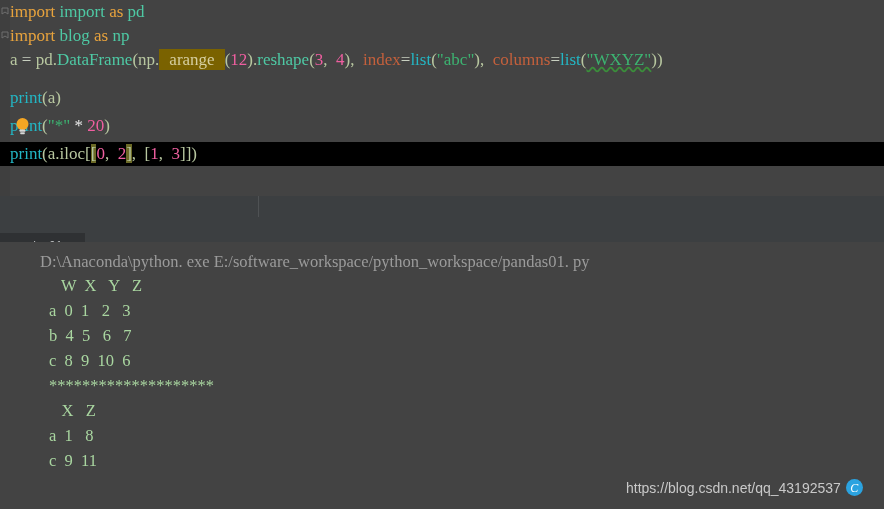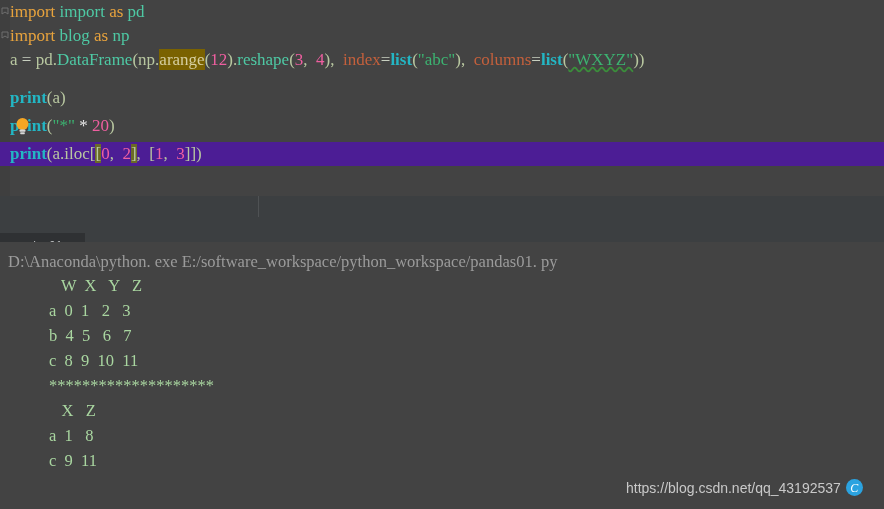--- a/index.html
+++ b/index.html
@@ -37,44 +37,44 @@
     height: 24px;
     line-height: 24px;
     white-space: pre;
     font-family: "Liberation Serif", "DejaVu Serif", serif;
     font-size: 17px;
     padding-left: 10px;
     box-sizing: border-box;
     color: #a9b7c6;
   }
   .code-line.current {
-    background: #4c1d95;
+    background: #000000;
   }
   .kw      { color: #e8a33d; }     
   .ident   { color: #4ec9a4; }     
   .plain   { color: #b8c7a0; }     
-  .fn      { color: #23b6c4; font-weight: bold; }     
+  .fn      { color: #23b6c4; }     
   .num     { color: #ef5fa0; }     
   .str     { color: #3cb371; }     
   .kwarg   { color: #c4603c; }     
   .punc    { color: #b8c7a0; }
   .op      { color: #e8e8e8; }
   .eq      { color: #c8d0c0; }
   .bracket-hl {
     background: #6b6a26;
     color: #b8c7a0;
   }
   .squiggle {
     text-decoration: underline wavy #3a8f3a;
     text-decoration-skip-ink: none;
   }
   .arange-hl {
     background: #7a6200;
     color: #d6cfa0;
-    padding: 1px 0;
+    padding: 1px 10px;
   }
   
   .fold {
     position: absolute;
     left: 1px;
     width: 9px;
     height: 9px;
   }
   .fold svg { display: block; }
   
@@ -222,26 +222,26 @@
 </div>
 
 <div id="tabbar">
   <div id="tab-pandas01">
     <span class="tab-label">pandas01</span>
     <span class="tab-close">×</span>
   </div>
 </div>
 
 <div id="console">
-  <div class="out-line out-cmd" style="top:8px;">D:\Anaconda\python. exe E:/software_workspace/python_workspace/pandas01. py</div>
+  <div class="out-line out-cmd" style="top:8px;margin-left:32px;">D:\Anaconda\python. exe E:/software_workspace/python_workspace/pandas01. py</div>
   <div id="console-lines">
       <div class="out-line out-data" style="top: 32px;">   W  X   Y   Z</div>
       <div class="out-line out-data" style="top: 57px; text-align: right;">a  0  1   2   3</div>
       <div class="out-line out-data" style="top: 82px;">b  4  5   6   7</div>
-      <div class="out-line out-data" style="top: 107px;">c  8  9  10  11</div>
+      <div class="out-line out-data" style="top: 107px;">c  8  9  10  6</div>
       <div class="out-line out-data" style="top: 132px;">********************</div>
       <div class="out-line out-data" style="top: 157px;">   X   Z</div>
       <div class="out-line out-data" style="top: 182px;">a  1   8</div>
       <div class="out-line out-data" style="top: 207px;">c  9  11</div>
     </div>
 </div>
 
 <div id="watermark">
   <span class="wm-text">https://blog.csdn.net/qq_43192537</span>
   <span class="wm-badge">C</span>

